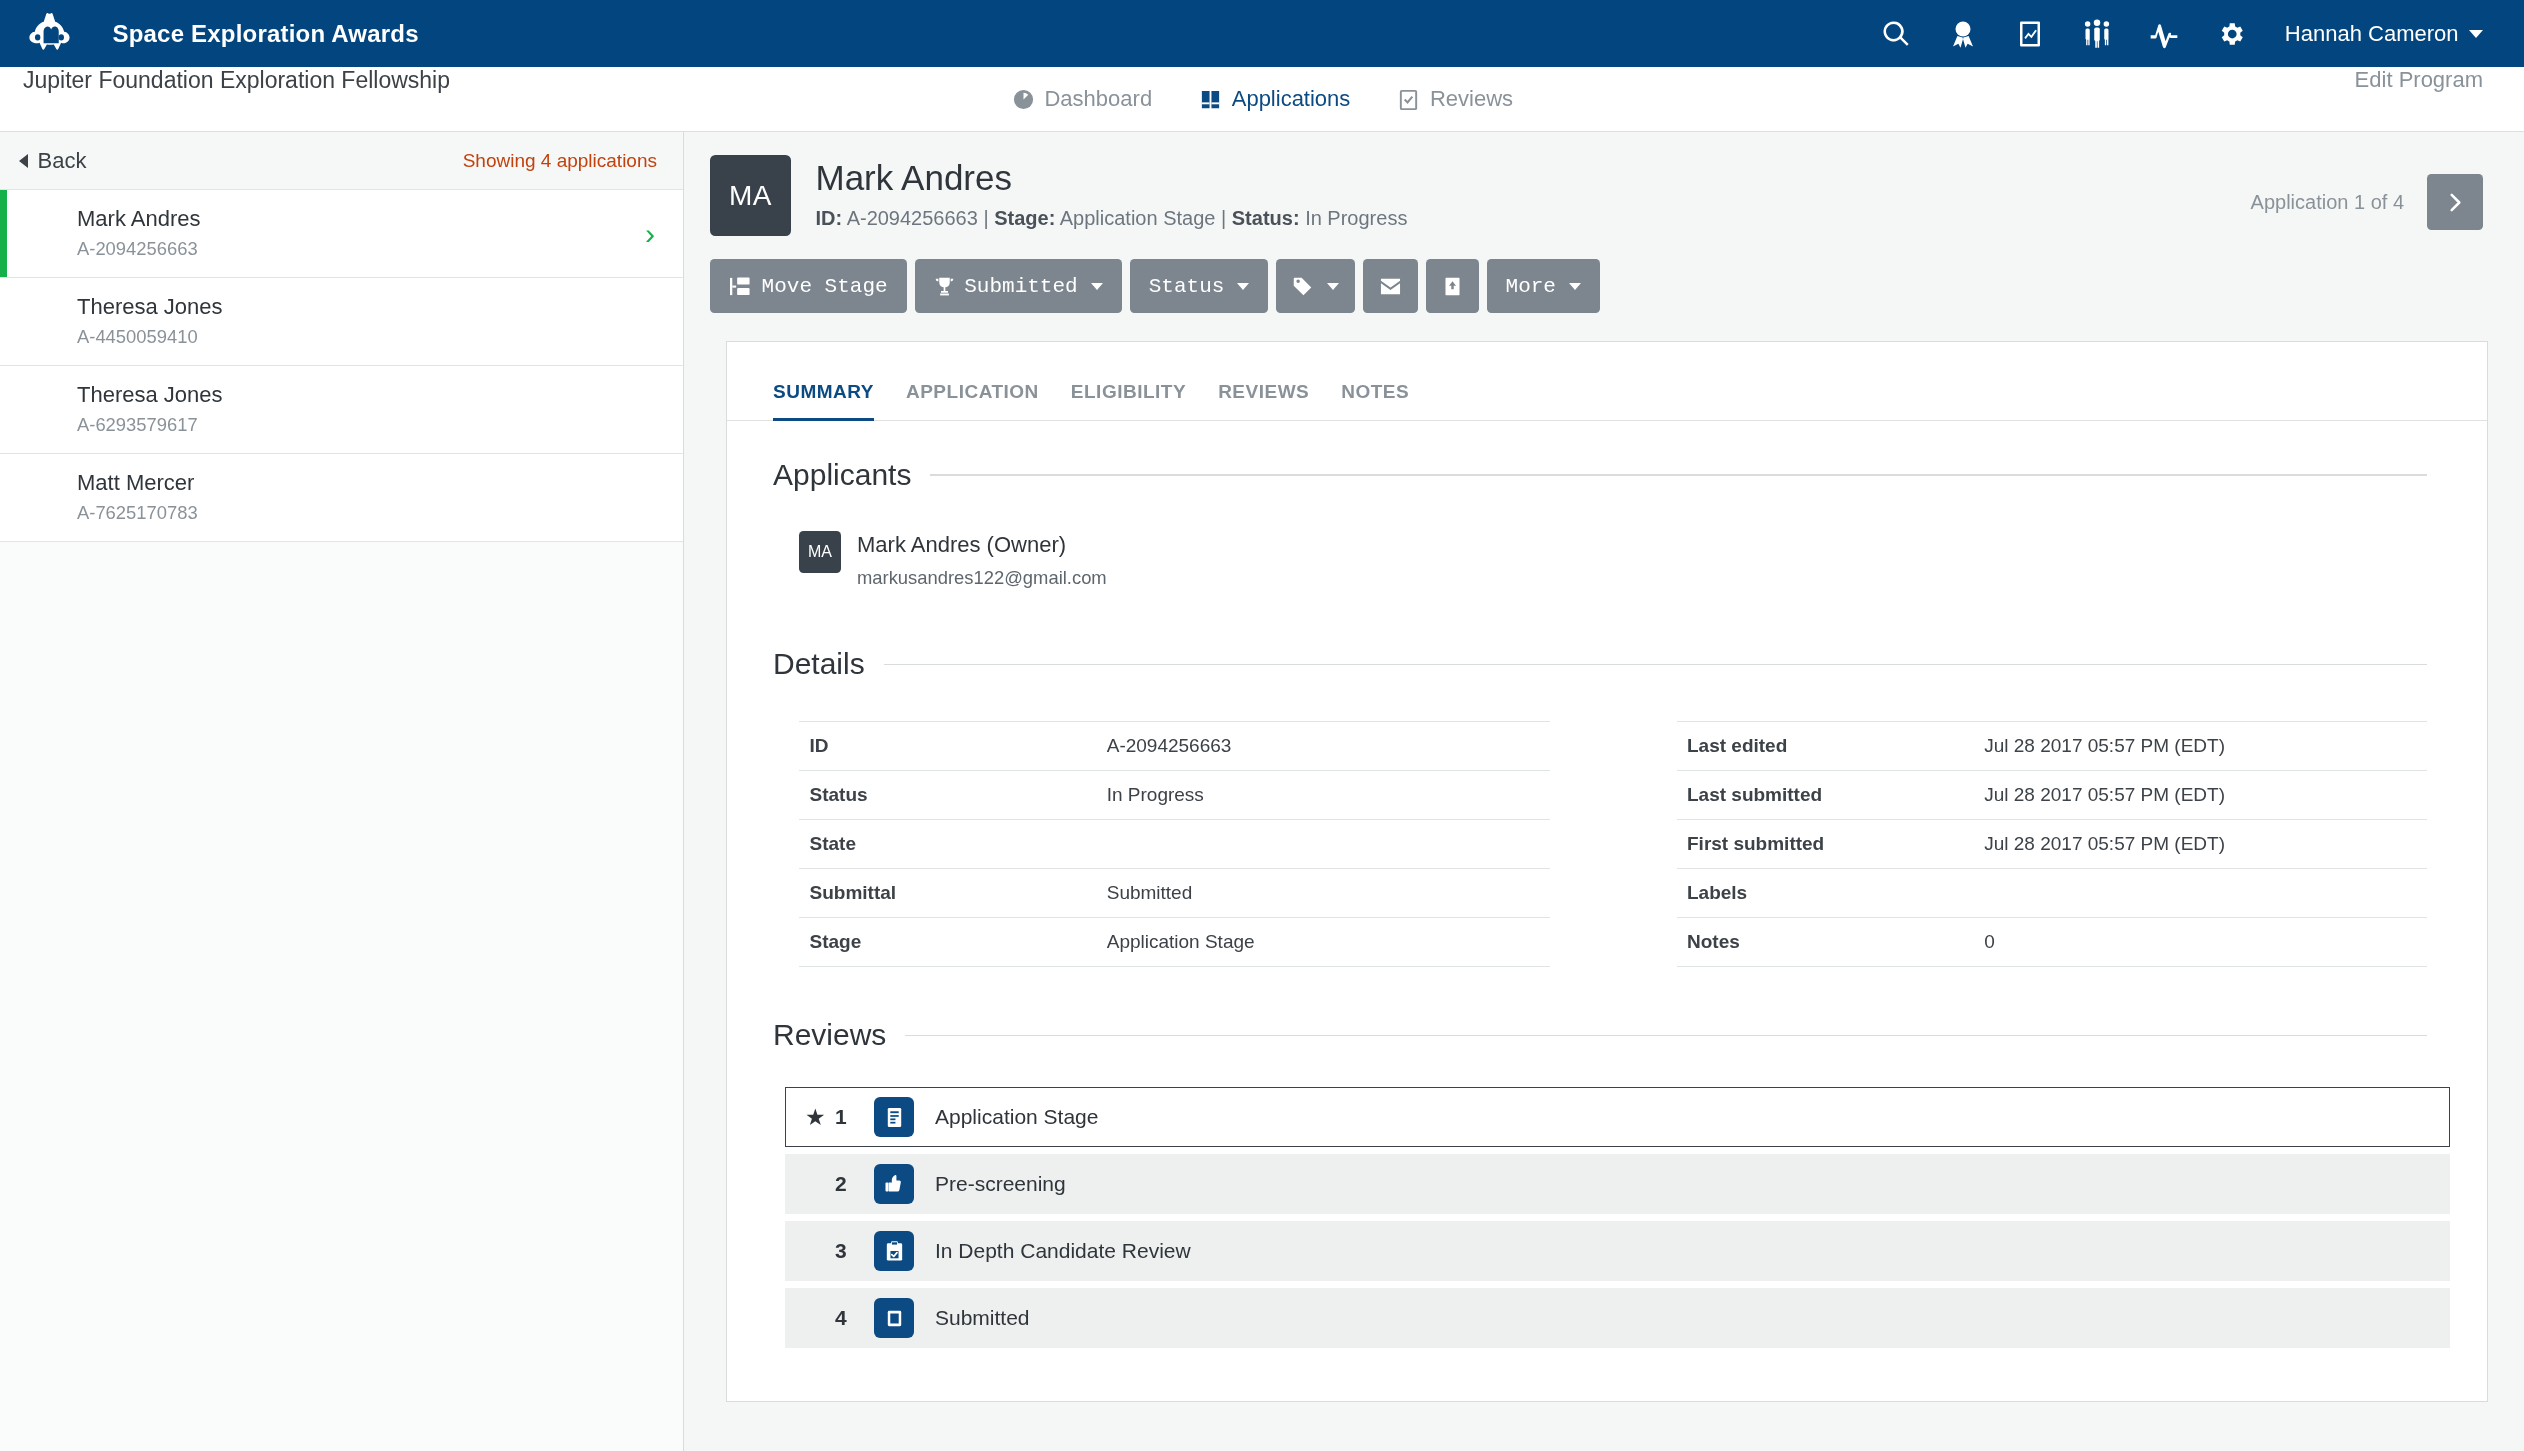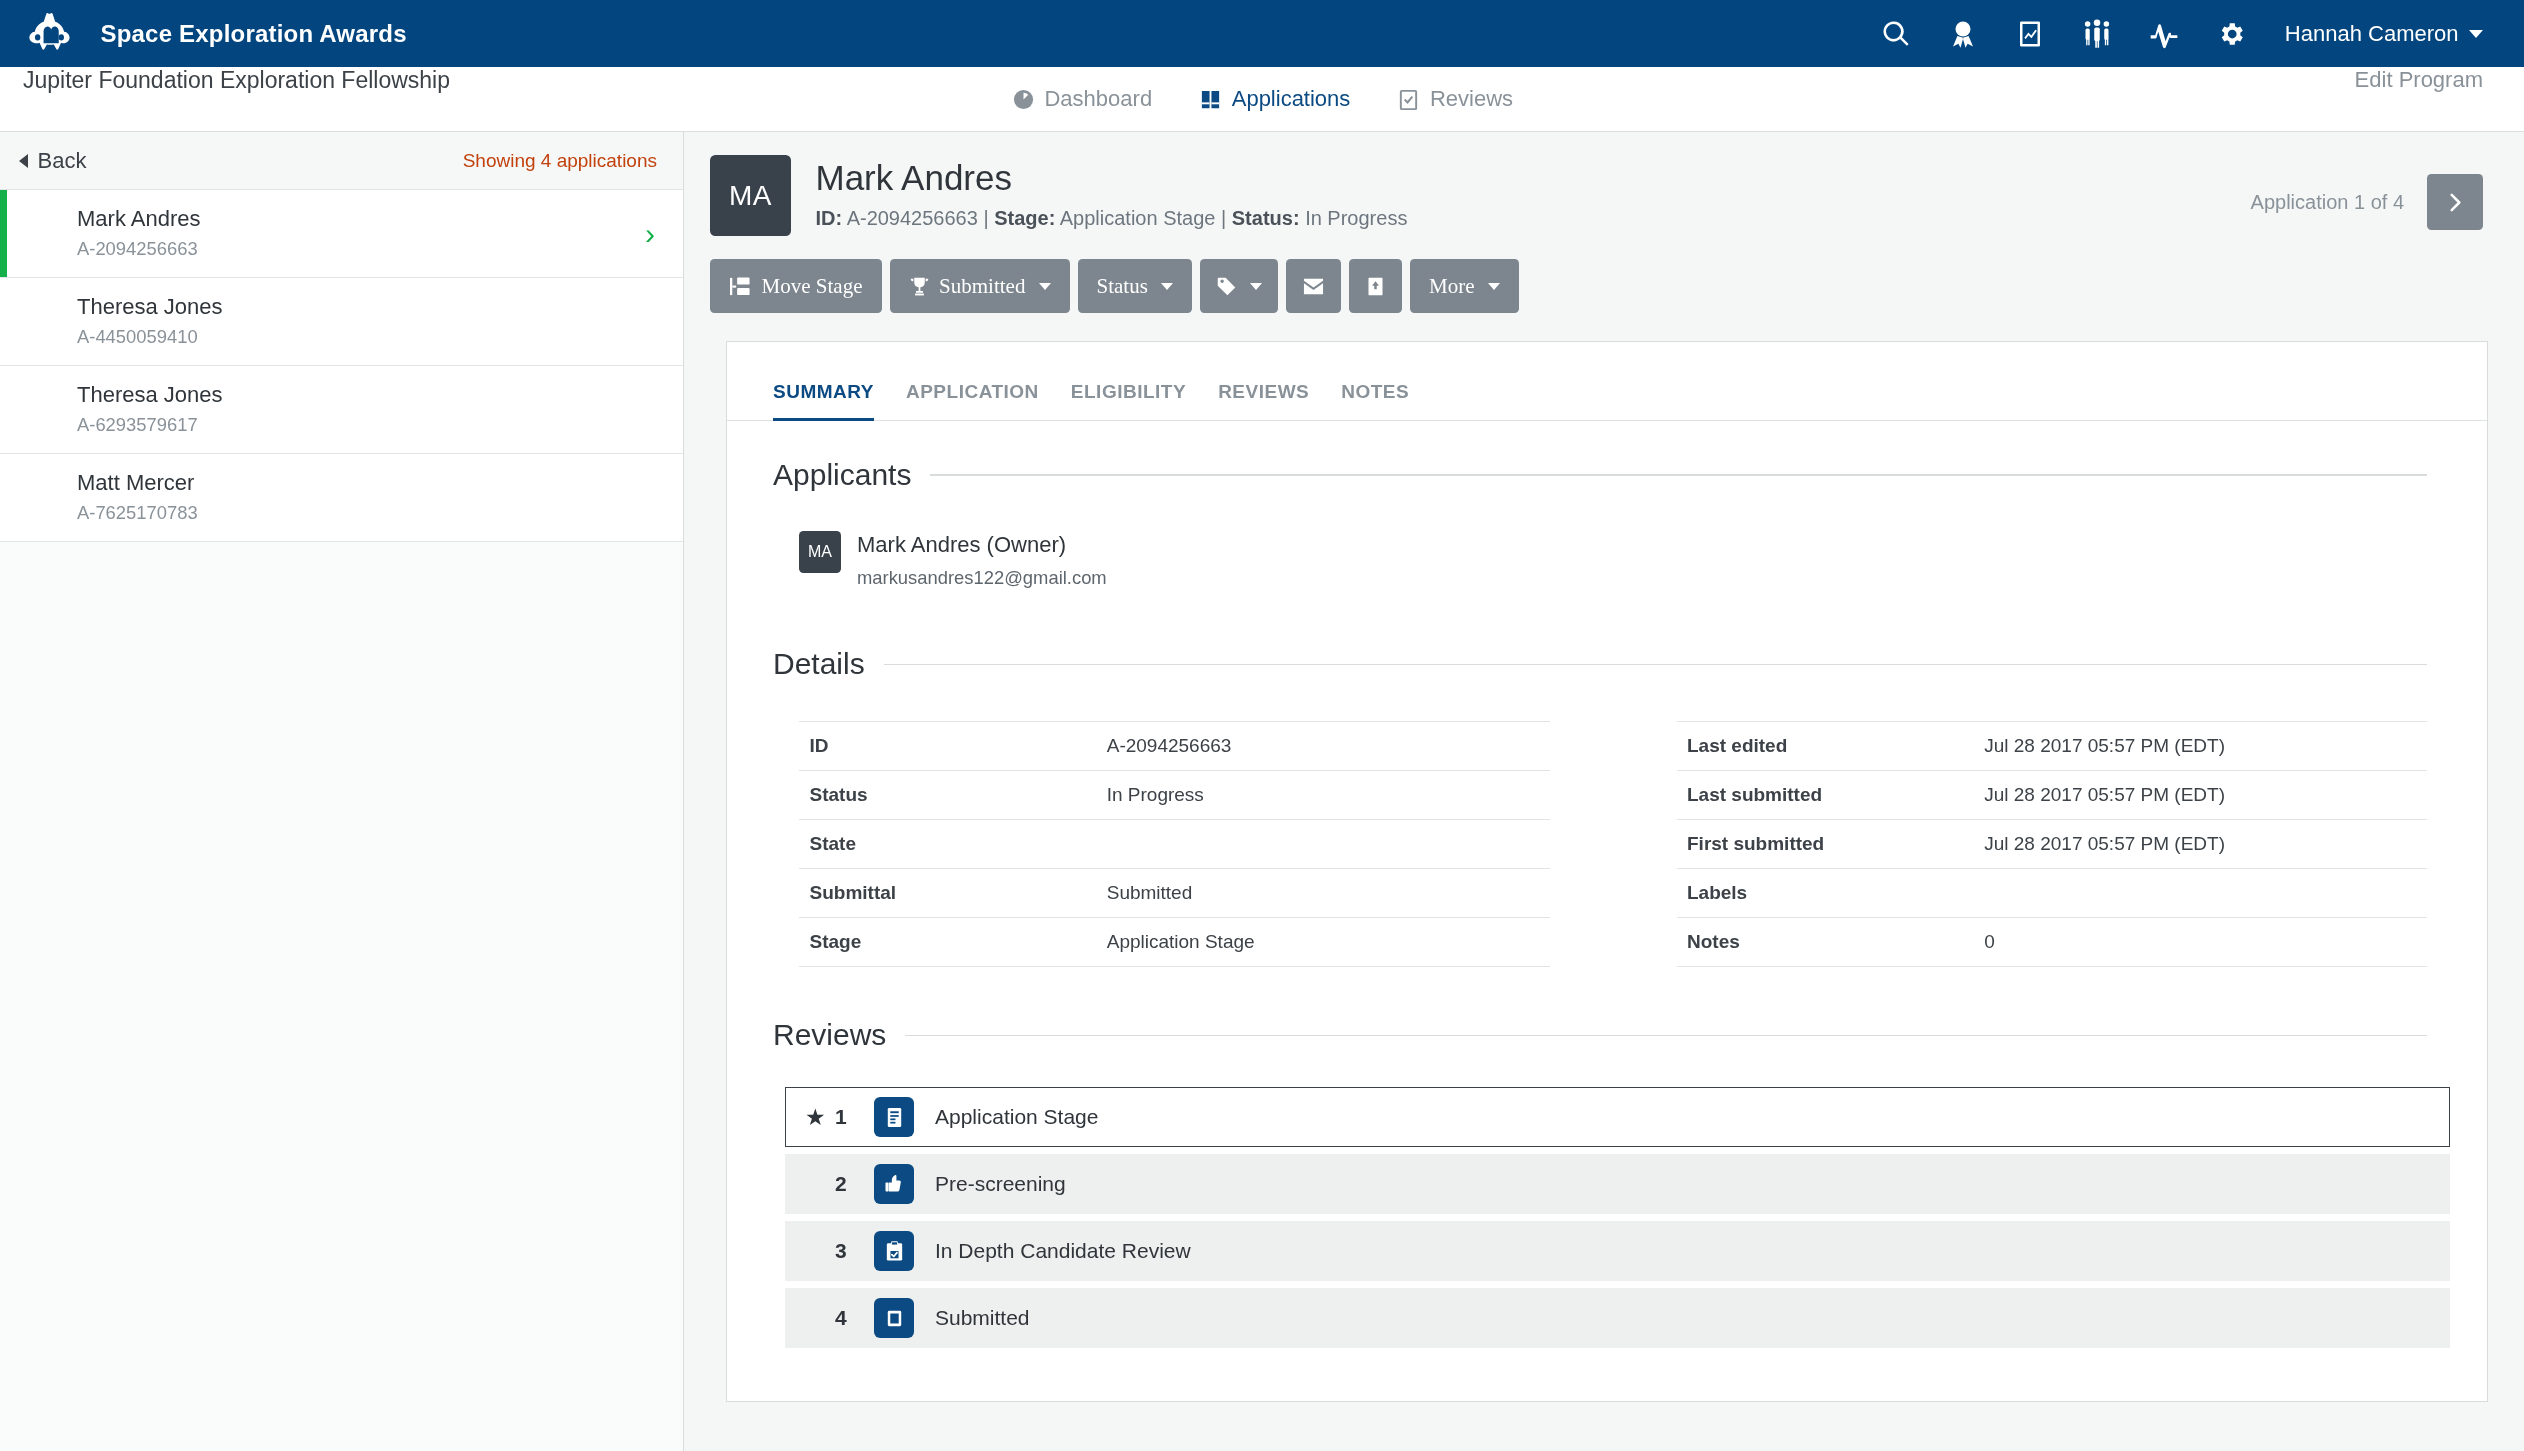--- a/index.html
+++ b/index.html
@@ -10,21 +10,21 @@
     -webkit-font-smoothing: antialiased;
     overflow: hidden;
   }
 
   
   .topnav {
     height: 67px; background: #03457f;
     display: flex; align-items: center;
     padding: 0 42px 0 24.5px;
   }
-  .brand { display: flex; align-items: center; gap: 22px; }
+  .brand { display: flex; align-items: center; gap: 34px; }
   .brand-logo { width: 54px; height: 44px; display:block; }
   .brand-title { color:#fff; font-size: 24px; font-weight: 700; letter-spacing: 0.2px; }
   .topnav-spacer { flex: 1; }
   .topnav-icons { display: flex; align-items: center; gap: 30px; }
   .nav-ico { width: 37px; height: 37px; display:flex; align-items:center; justify-content:center; cursor:pointer; }
   .nav-ico svg { display:block; fill:#fff; }
   .user-menu { display:flex; align-items:center; gap:10.5px; margin-left: 35px; cursor:pointer; }
   .user-name { color:#fff; font-size:22px; }
   .caret-dn { width:0;height:0;border-left:7px solid transparent;border-right:7px solid transparent;border-top:8px solid #fff; }
 
@@ -87,21 +87,21 @@
     width:56px; height:56px; background:#7d868e; border-radius:4.4px;
     display:flex; align-items:center; justify-content:center; cursor:pointer;
   }
   .next-btn svg { display:block; stroke:#fff; }
 
   
   .toolbar { display:flex; gap:8px; padding: 23px 0 0 26px; }
   .tb-btn {
     background:#7d868e; color:#fff; border:none; border-radius:4.4px;
     height:54px; display:flex; align-items:center; gap:9.6px;
-    padding: 0 19px; font-size:21px; font-family:Liberation Serif, serif; cursor:pointer;
+    padding: 0 19px; font-size:21px; font-family:Liberation Mono, monospace; cursor:pointer;
   }
   .tb-btn svg { display:block; fill:#fff; }
   .tb-caret { width:0;height:0;border-left:6.1px solid transparent;border-right:6.1px solid transparent;border-top:7px solid #fff; margin-left:3.5px; }
   .tb-icon-only { padding: 0 16px; }
 
   
   .card {
     margin: 28px 37px 0 42px; background:#fff; border:0.9px solid #d9dcdd;
     height: 1061px; overflow:hidden;
   }

